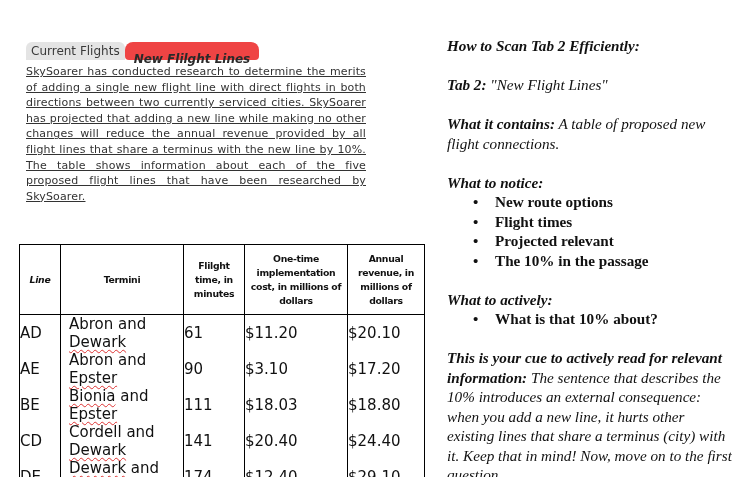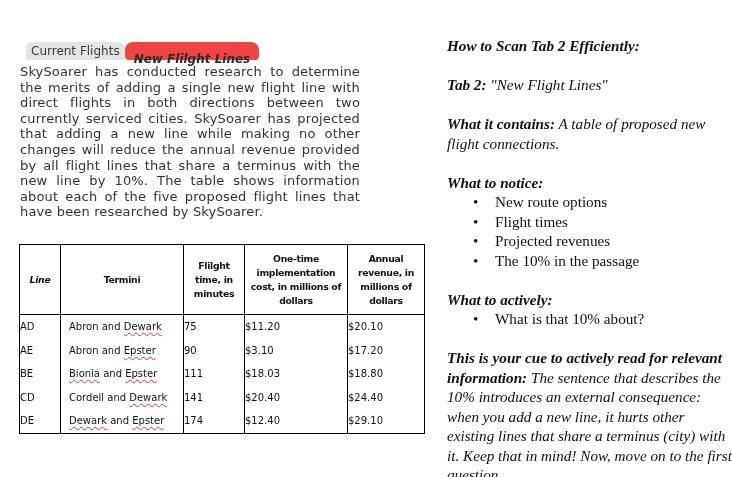--- a/index.html
+++ b/index.html
@@ -2,35 +2,35 @@
 <html><head>
 <meta charset="utf-8">
 <style>
   html, body { margin:0; padding:0; }
   body { width:732px; height:477px; background:#ffffff; position:relative; overflow:hidden; font-family:"DejaVu Sans", sans-serif; color:#222; }
   .left { position:absolute; left:0; top:0; width:440px; height:477px; }
   .tabs { position:absolute; left:26px; top:42px; display:flex; height:18px; }
   .tab { font-size:12px; line-height:18px; padding:0 5px; border-radius:6px 6px 0 0; color:#3a3a3a; white-space:nowrap; }
   .tab.inactive { background:#e4e4e4; }
   .tab.active { background:#ef4444; color:#2a2a2a; font-weight:600; padding:8px 9px; border-radius:8px 8px 4px 4px;font-style:italic; }
-  .passage { position:absolute; left:20px; top:64px; width:340px; font-size:13px; line-height:15.6px; color:#333; text-align:justify; letter-spacing:0.15px; }
+  .passage { position:absolute; left:26px; top:64px; width:340px; font-size:11px; line-height:15.6px; color:#333; text-align:justify; letter-spacing:0.15px;text-decoration:underline; }
   table.flights { position:absolute; left:19px; top:244px; border-collapse:collapse; font-size:9.5px; color:#111; }
   table.flights th, table.flights td { border-left:1px solid #000; border-right:1px solid #000; padding:0; }
   table.flights thead tr { border-top:1.5px solid #000; border-bottom:1.5px solid #000; }
   table.flights tbody tr:last-child { border-bottom:1.5px solid #000; }
   table.flights th { height:69px; font-weight:700; line-height:14px; font-size:9.3px; letter-spacing:-0.3px; }
-  table.flights td { height:23.5px; font-size:10px; }
+  table.flights td { height:23.5px; font-size:15px; }
   table.flights td.termini { text-align:left; padding-left:8px;margin-top:32px; }
   .sp { text-decoration: underline wavy #d33; text-decoration-thickness:1px; text-underline-offset:2px; }
   .c1 { width:40px;font-style:italic; } .c2 { width:122px; } .c3 { width:60px; } .c4 { width:102px; } .c5 { width:76px; }
   .right { position:absolute; left:447px; top:36px; width:285px; font-family:"Liberation Serif", serif; font-size:15.2px; line-height:19.5px; color:#111; }
   .right p { margin:0;font-style:italic; }
   .right .gap { height:19.5px; }
   .right b { font-weight:700; }
-  .right ul { margin:0; padding:0; list-style:none; }
+  .right ul { margin:0; padding:0; list-style:none;font-weight:bold; }
   .right li { position:relative; padding-left:48px; }
   .right li::before { content:"\2022"; position:absolute; left:26px; top:0; }
 </style>
 </head>
 <body>
 
 <div class="left">
   <div class="tabs">
     <div class="tab inactive">Current Flights</div>
     <div class="tab active">New Flilght Lines</div>
@@ -45,21 +45,21 @@
         <th class="c2">Termini</th>
         <th class="c3">Flilght time, in minutes</th>
         <th class="c4">One-time implementation cost, in millions of dollars</th>
         <th class="c5">Annual revenue, in millions of dollars</th>
       </tr>
     </thead>
     <tbody>
       <tr>
         <td>AD</td>
         <td class="termini"><span>Abron and <span class="sp">Dewark</span></span></td>
-        <td>75</td>
+        <td>61</td>
         <td>$11.20</td>
         <td>$20.10</td>
       </tr>
       <tr>
         <td>AE</td>
         <td class="termini"><span>Abron and <span class="sp">Epster</span></span></td>
         <td>90</td>
         <td>$3.10</td>
         <td>$17.20</td>
       </tr>
@@ -92,21 +92,21 @@
   <p><b>How to Scan Tab 2 Efficiently:</b></p>
   <div class="gap"></div>
   <p><b>Tab 2:</b><span> "New Flight Lines"</span></p>
   <div class="gap"></div>
   <p><b>What it contains:</b><span> A table of proposed new flight connections.</span></p>
   <div class="gap"></div>
   <p><b>What to notice:</b></p>
   <ul>
     <li>New route options</li>
     <li>Flight times</li>
-    <li>Projected revenues</li>
+    <li>Projected relevant</li>
     <li>The 10% in the passage</li>
   </ul>
   <div class="gap"></div>
   <p><b>What to actively:</b></p>
   <ul>
     <li>What is that 10% about?</li>
   </ul>
   <div class="gap"></div>
   <p><b>This is your cue to actively read for relevant information:</b><span> The sentence that describes the 10% introduces an external consequence: when you add a new line, it hurts other existing lines that share a terminus (city) with it.  Keep that in mind! Now, move on to the first question.</span></p>
 </div>

